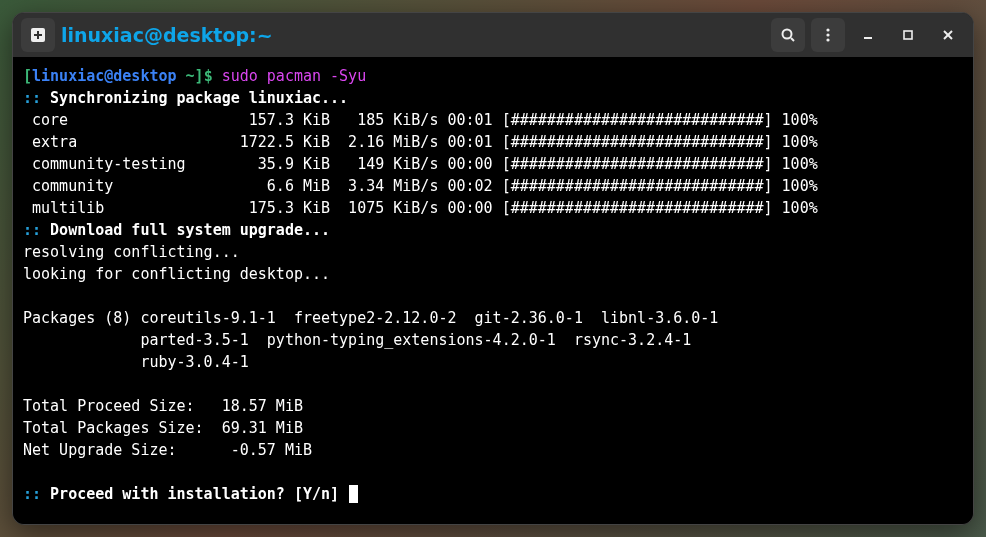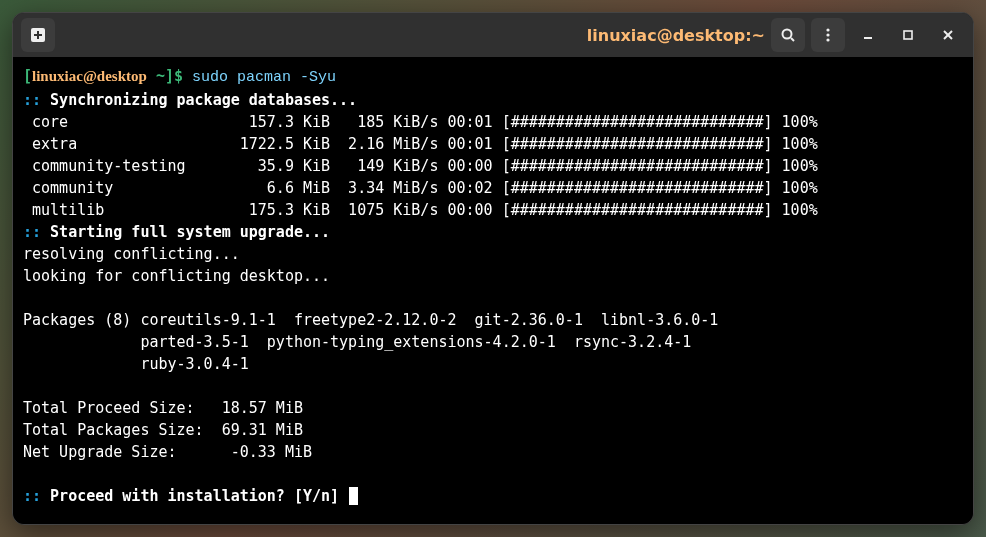--- a/index.html
+++ b/index.html
@@ -29,23 +29,23 @@
     background: #303030;
     display: flex;
     align-items: center;
     padding: 0 8px;
     gap: 6px;
     flex-shrink: 0;
   }
   .tb-left, .tb-right { display: flex; align-items: center; gap: 6px; }
   .tb-title {
     flex: 1;
-    text-align: right;
-    color: #fdba74;
-    font-size: 16px;
+    text-align: left;
+    color: #0ea5e9;
+    font-size: 19px;
     font-weight: 600;
   }
   .tb-btn {
     width: 34px;
     height: 34px;
     border-radius: 6px;
     background: transparent;
     border: none;
     color: #eee;
     display: flex;
@@ -66,23 +66,23 @@
   .terminal-body::-webkit-scrollbar { width: 10px; background: #000; }
   .terminal-body::-webkit-scrollbar-thumb { background: #555; border-radius: 5px; }
   .term {
     font-family: "DejaVu Sans Mono", "Liberation Mono", monospace;
     font-size: 15px;
     line-height: 22px;
     color: #fff;
     white-space: pre;
   }
   .prompt-bracket, .prompt-path { color: #3cb878; font-weight: bold; }
-  .prompt-user { color: #fdba74; font-weight: bold; font-family: Liberation Serif, serif; }
+  .prompt-user { color: #3b82f6; font-weight: bold; }
   .prompt-dollar { color: #3cb878; font-weight: bold; }
-  .cmd { color: #7dd3fc; font-family: Liberation Mono, monospace; }
+  .cmd { color: #d946ef; }
   .colon { color: #26a0da; font-weight: bold; }
   .bold { font-weight: bold; }
   .cursor {
     display: inline-block;
     width: 9px;
     height: 18px;
     background: #fff;
     vertical-align: text-bottom;
     margin-left: 1px;
   }
@@ -143,34 +143,34 @@
               <line x1="4" y1="4" x2="12" y2="12"></line>
               <line x1="12" y1="4" x2="4" y2="12"></line>
             </svg>
         </span>
       </button>
     </div>
   </div>
 
   <div class="terminal-body">
     <div class="term"><span class="prompt-bracket">[</span><span class="prompt-user">linuxiac</span><span class="prompt-user">@</span><span class="prompt-user">desktop</span> <span class="prompt-path">~</span><span class="prompt-bracket">]</span><span class="prompt-dollar">$</span> <span class="cmd">sudo pacman -Syu</span>
-<span class="colon bold">::</span> <span class="bold">Synchronizing package databases...</span>
+<span class="colon bold">::</span> <span class="bold">Synchronizing package linuxiac...</span>
 <span id="repo-lines"> core                    157.3 KiB   185 KiB/s 00:01 [############################] 100%
  extra                  1722.5 KiB  2.16 MiB/s 00:01 [############################] 100%
  community-testing        35.9 KiB   149 KiB/s 00:00 [############################] 100%
  community                 6.6 MiB  3.34 MiB/s 00:02 [############################] 100%
  multilib                175.3 KiB  1075 KiB/s 00:00 [############################] 100%
-</span><span class="colon bold">::</span> <span class="bold">Starting full system upgrade...</span>
+</span><span class="colon bold">::</span> <span class="bold">Download full system upgrade...</span>
 <span>resolving conflicting...</span>
 <span>looking for conflicting desktop...</span>
 
 <span>Packages (8)</span> <span>coreutils-9.1-1  freetype2-2.12.0-2  git-2.36.0-1  libnl-3.6.0-1</span>
              <span>parted-3.5-1  python-typing_extensions-4.2.0-1  rsync-3.2.4-1</span>
              <span>ruby-3.0.4-1</span>
 
 <span>Total Proceed Size:   </span><span>18.57 MiB</span>
 <span>Total Packages Size:  </span><span>69.31 MiB</span>
-<span>Net Upgrade Size:      </span><span>-0.33 MiB</span>
+<span>Net Upgrade Size:      </span><span>-0.57 MiB</span>
 
 <span class="colon bold">::</span> <span class="bold">Proceed with installation? [Y/n]</span> <span class="cursor"></span></div>
   </div>
 
 </div>
 
 </body></html>

